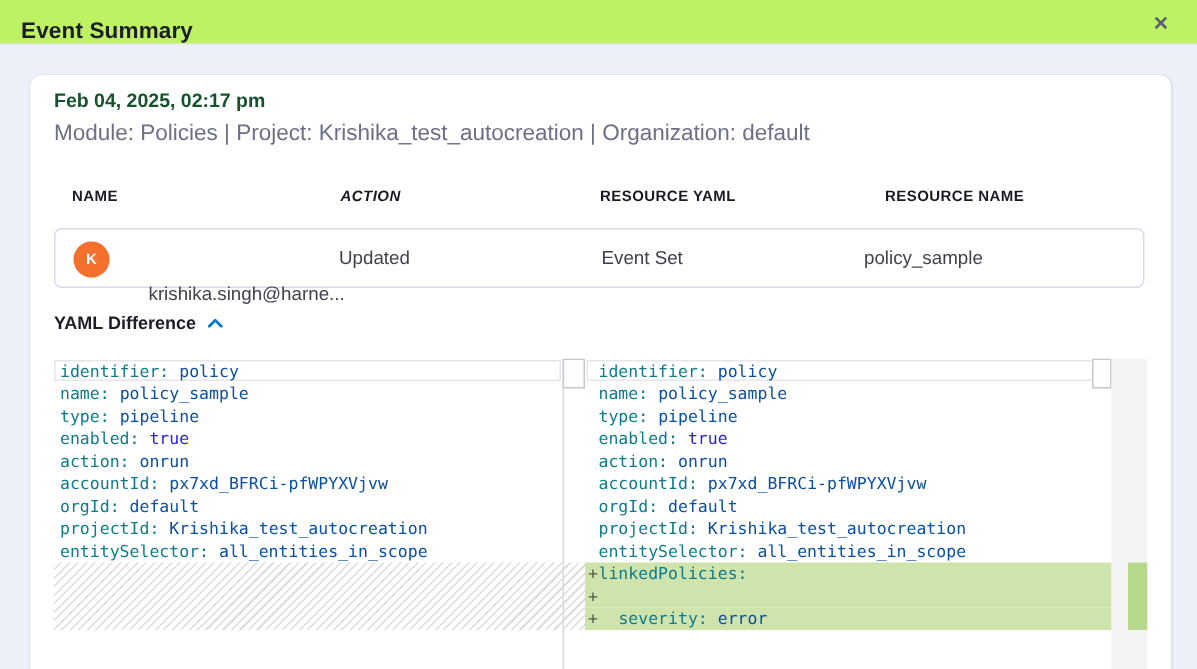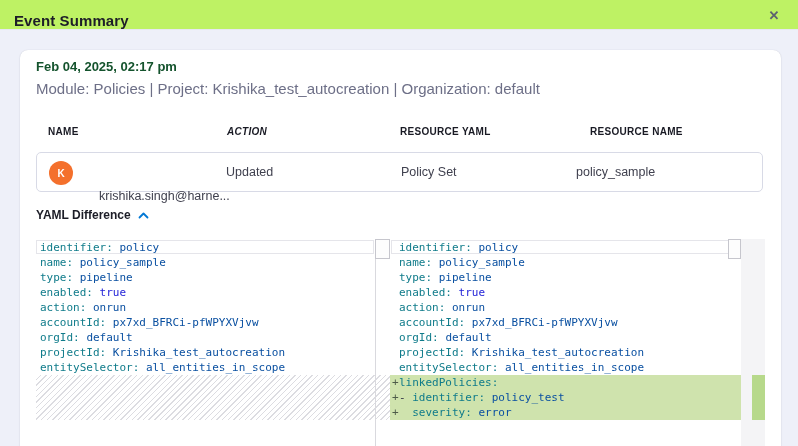--- a/index.html
+++ b/index.html
@@ -100,21 +100,21 @@
 
   <div class="col-head col-user">NAME</div>
   <div class="col-head col-action">ACTION</div>
   <div class="col-head col-type">RESOURCE YAML</div>
   <div class="col-head col-name">RESOURCE NAME</div>
 
   <div class="audit-row">
     <div class="avatar">K</div>
     <div class="cell cell-user">krishika.singh@harne...</div>
     <div class="cell cell-action">Updated</div>
-    <div class="cell cell-type">Policy Set</div>
+    <div class="cell cell-type">Event Set</div>
     <div class="cell cell-name">policy_sample</div>
   </div>
 
   <div class="yaml-label">
     <span>YAML Difference</span>
     <span>
       <svg width="11" height="7" viewBox="0 0 11 7">
           <path d="M1.5 5.5 L5.5 1.5 L9.5 5.5" fill="none" stroke="#0278d5" stroke-width="1.8" stroke-linecap="round" stroke-linejoin="round"></path>
         </svg>
     </span>
@@ -141,21 +141,21 @@
     <div class="code-line" style="top: 1px;"><span class="sign"></span><span class="content"><span class="tk-key">identifier:</span><span class="tk-pl"> </span><span class="tk-val">policy</span></span></div>
         <div class="code-line" style="top: 16px;"><span class="sign"></span><span class="content"><span class="tk-key">name:</span><span class="tk-pl"> </span><span class="tk-val">policy_sample</span></span></div>
         <div class="code-line" style="top: 31px;"><span class="sign"></span><span class="content"><span class="tk-key">type:</span><span class="tk-pl"> </span><span class="tk-val">pipeline</span></span></div>
         <div class="code-line" style="top: 46px;"><span class="sign"></span><span class="content"><span class="tk-key">enabled:</span><span class="tk-pl"> </span><span class="tk-kw">true</span></span></div>
         <div class="code-line" style="top: 61px;"><span class="sign"></span><span class="content"><span class="tk-key">action:</span><span class="tk-pl"> </span><span class="tk-val">onrun</span></span></div>
         <div class="code-line" style="top: 76px;"><span class="sign"></span><span class="content"><span class="tk-key">accountId:</span><span class="tk-pl"> </span><span class="tk-val">px7xd_BFRCi-pfWPYXVjvw</span></span></div>
         <div class="code-line" style="top: 91px;"><span class="sign"></span><span class="content"><span class="tk-key">orgId:</span><span class="tk-pl"> </span><span class="tk-val">default</span></span></div>
         <div class="code-line" style="top: 106px;"><span class="sign"></span><span class="content"><span class="tk-key">projectId:</span><span class="tk-pl"> </span><span class="tk-val">Krishika_test_autocreation</span></span></div>
         <div class="code-line" style="top: 121px;"><span class="sign"></span><span class="content"><span class="tk-key">entitySelector:</span><span class="tk-pl"> </span><span class="tk-val">all_entities_in_scope</span></span></div>
         <div class="code-line added" style="top: 136px;"><span class="sign">+</span><span class="content"><span class="tk-key">linkedPolicies:</span></span></div>
-        <div class="code-line added" style="top: 151px;"><span class="sign">+</span><span class="content"><span class="tk-pl">- </span><span class="tk-key">identifier:</span><span class="tk-pl"> </span><span class="tk-val">policy_test</span></span></div>
+        <div class="code-line added" style="top: 151px;"><span class="sign">+</span></div>
         <div class="code-line added" style="top: 166px;"><span class="sign">+</span><span class="content"><span class="tk-pl">  </span><span class="tk-key">severity:</span><span class="tk-pl"> </span><span class="tk-val">error</span></span></div>
       </div>
     <div class="slider r"></div>
     <div class="ruler">
       <div class="marker"></div>
     </div>
   </div>
 
 </div>
 

